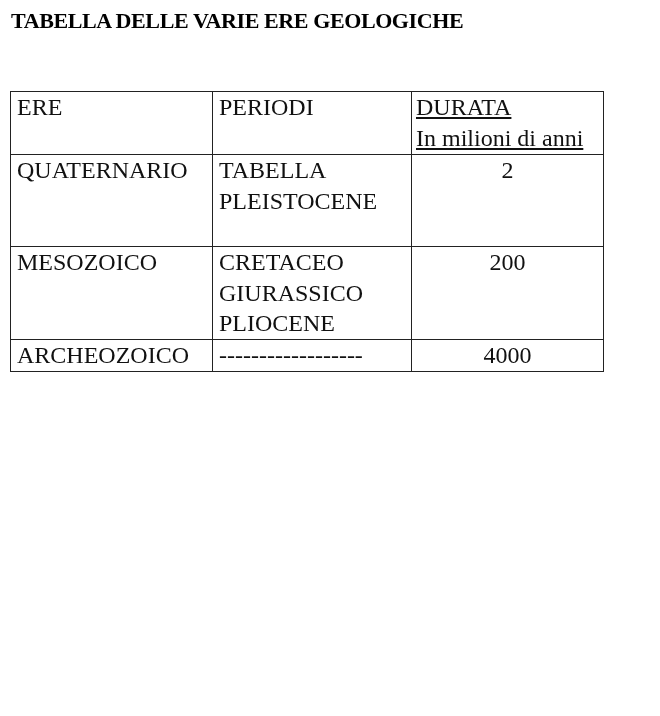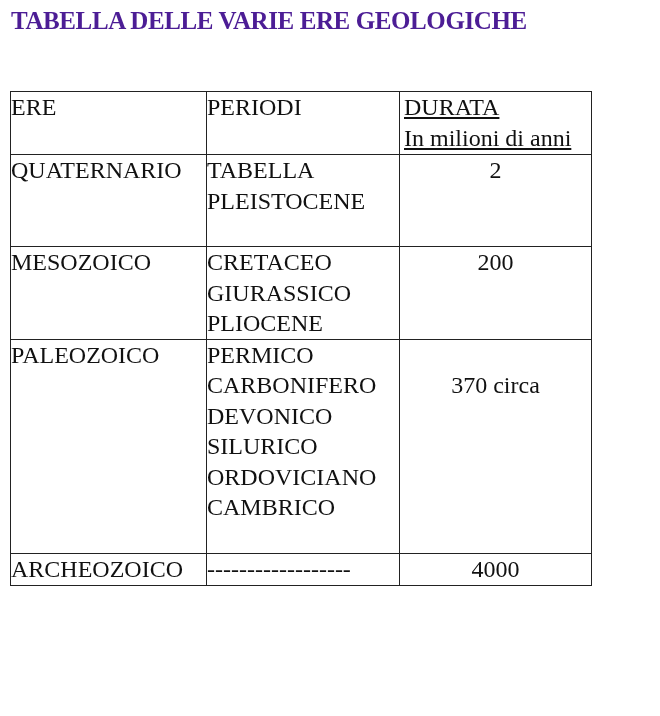--- a/index.html
+++ b/index.html
@@ -13,39 +13,39 @@
       position: relative;
       overflow: hidden;
       font-family: "Liberation Serif", "DejaVu Serif", serif;
       color: #111111;
     }
     .title {
       position: absolute;
       left: 11px;
       top: 3px;
       margin: 0;
-      font-size: 25px;
+      font-size: 22px;
       font-weight: bold;
       letter-spacing: -0.4px;
       white-space: nowrap;
       line-height: 36px;
-      color: #4c1d95;
+      color: #000000;
     }
     table.geo {
       position: absolute;
       left: 10px;
       top: 91px;
       border-collapse: collapse;
       font-size: 24px;
       line-height: 30.5px;
     }
     table.geo td {
       border: 1.6px solid #222222;
       vertical-align: top;
-      padding: 0 0 0 0;
+      padding: 0 0 0 6px;
       white-space: nowrap;
     }
     .c1 { width: 195px; }
     .c2 { width: 192px; margin-left: 40px; }
     .c3 { width: 187px; padding-left: 4px !important; text-decoration: underline; }
     td.dur {
       text-align: center;
       vertical-align: middle;
       padding-left: 0 !important;
     }
@@ -98,36 +98,20 @@
     <td>
       <span class="line">CRETACEO</span>
       <span class="line">GIURASSICO</span>
       <span class="line">PLIOCENE</span>
     </td>
     <td class="dur">
       <span>200</span>
     </td>
   </tr>
 
-  <tr class="r-paleo">
-    <td>
-      <span class="line">PALEOZOICO</span>
-    </td>
-    <td>
-      <span class="line">PERMICO</span>
-      <span class="line">CARBONIFERO</span>
-      <span class="line">DEVONICO</span>
-      <span class="line">SILURICO</span>
-      <span class="line">ORDOVICIANO</span>
-      <span class="line">CAMBRICO</span>
-    </td>
-    <td class="dur" style="vertical-align: top; padding-top: 30px;">
-      <span>370 circa</span>
-    </td>
-  </tr>
 
   <tr class="r-arch">
     <td>
       <span class="line">ARCHEOZOICO</span>
     </td>
     <td>
       <span class="line">------------------</span>
     </td>
     <td class="dur">
       <span>4000</span>

